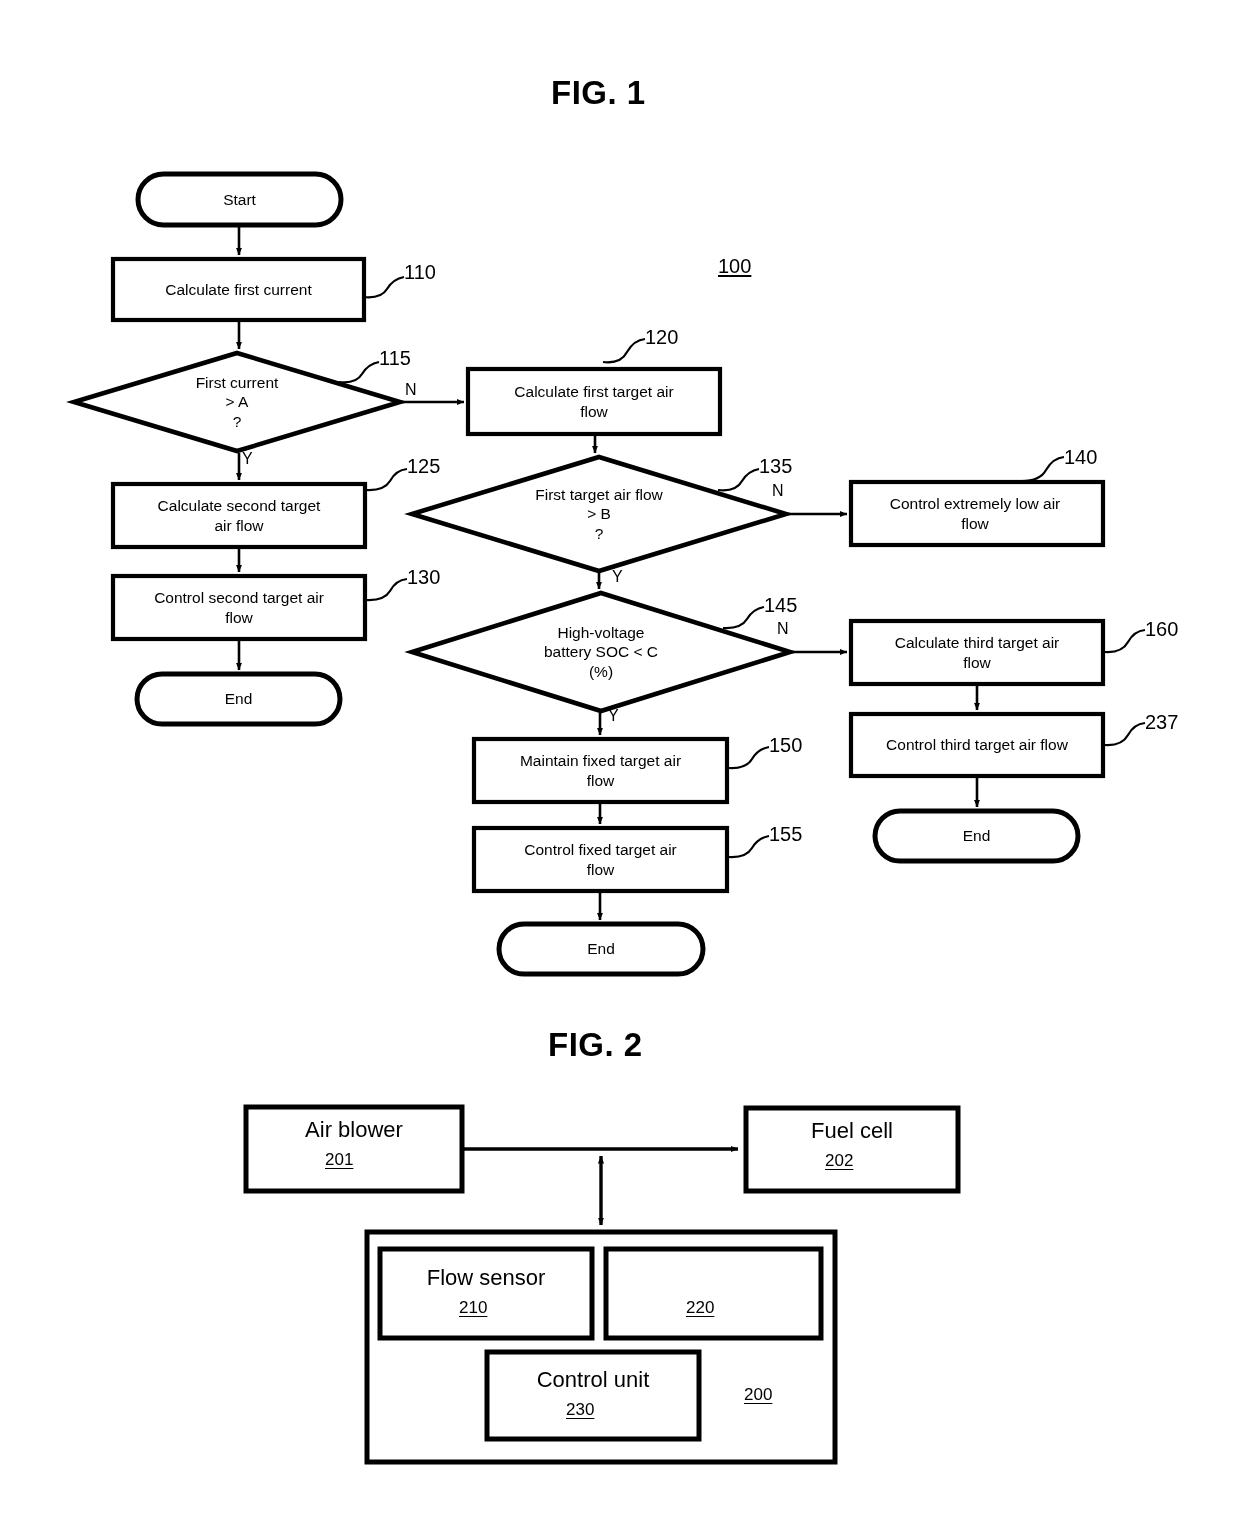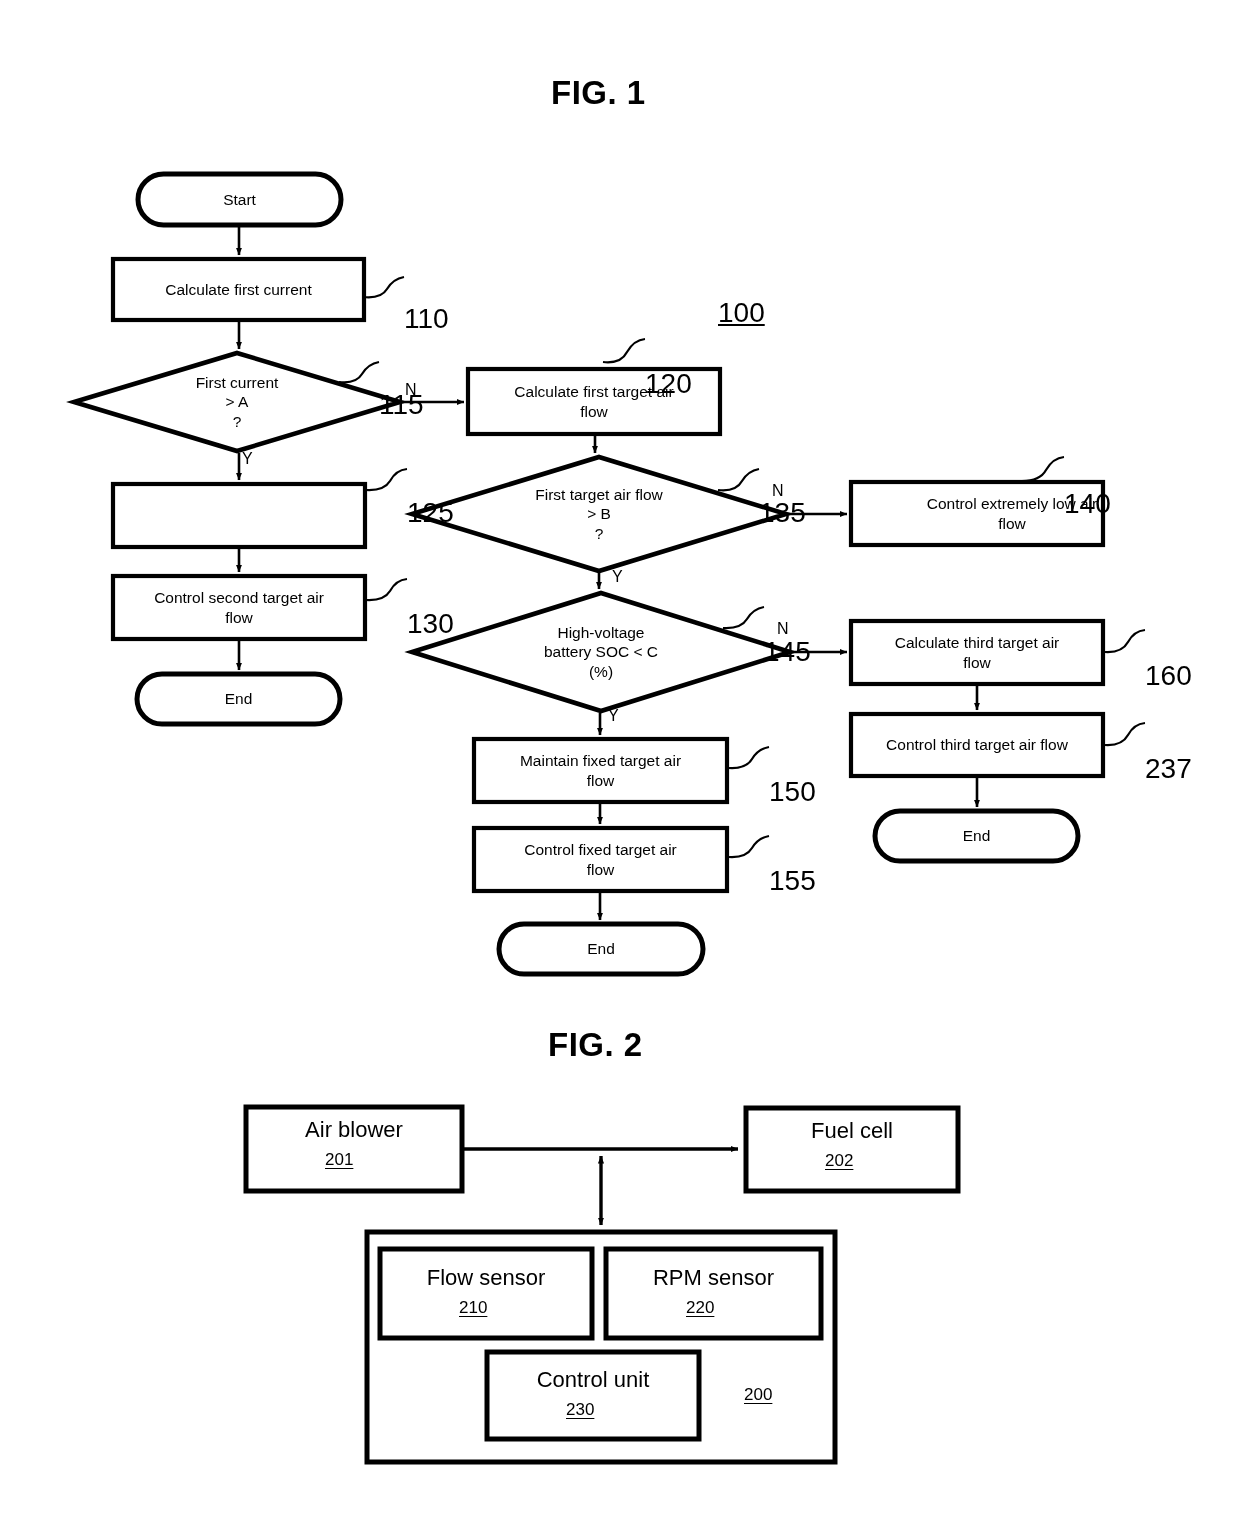--- a/index.html
+++ b/index.html
@@ -44,23 +44,22 @@
     line-height: 1.25;
     pointer-events: none;
     white-space: pre-line;
   }
   .node-label.big {
     font-size: 22px;
     line-height: 1.3;
   }
   .ref-num {
     position: absolute;
-    font-size: 28px;
-    white-space: nowrap;
-    margin-top: 42px;
+    font-size: 20px;
+    white-space: nowrap;
   }
   .ref-num.underlined {
     text-decoration: underline;
     text-underline-offset: 2px;
   }
   .branch-letter {
     position: absolute;
     font-size: 16px;
     white-space: nowrap;
   }
@@ -171,27 +170,29 @@
 
   <div class="ref-num underlined" style="left:718px; top:255px;">100</div>
 
   <div class="node-label" style="left:138px; top:174px; width:203px; height:51px;">Start</div>
   <div class="node-label" style="left:113px; top:259px; width:251px; height:61px;">Calculate first current</div>
   <div class="node-label" style="left:137px; top:364px; width:200px; height:76px;">First current
 &gt; A
 ?</div>
   <div class="node-label" style="left:468px; top:369px; width:252px; height:65px;">Calculate first target air
 flow</div>
+  <div class="node-label" style="left:113px; top:484px; width:252px; height:63px;">Calculate second target
+air flow</div>
   <div class="node-label" style="left:113px; top:576px; width:252px; height:63px;">Control second target air
 flow</div>
   <div class="node-label" style="left:137px; top:674px; width:203px; height:50px;">End</div>
   <div class="node-label" style="left:489px; top:476px; width:220px; height:76px;">First target air flow
 &gt; B
 ?</div>
-  <div class="node-label" style="left:886px; top:482px; width:252px; height:63px;">Control extremely low air
+  <div class="node-label" style="left:849px; top:482px; width:252px; height:63px;">Control extremely low air
 flow</div>
   <div class="node-label" style="left:491px; top:613px; width:220px; height:78px;">High-voltage
 battery SOC &lt; C
 (%)</div>
   <div class="node-label" style="left:851px; top:621px; width:252px; height:63px;">Calculate third target air
 flow</div>
   <div class="node-label" style="left:474px; top:739px; width:253px; height:63px;">Maintain fixed target air
 flow</div>
   <div class="node-label" style="left:851px; top:714px; width:252px; height:62px;text-align:center;">Control third target air flow</div>
   <div class="node-label" style="left:474px; top:828px; width:253px; height:63px;">Control fixed target air
@@ -223,21 +224,20 @@
 
   <div class="node-label big" style="left:246px; top:1112px; width:216px; height:36px;">Air blower</div>
   <div class="fig2-num" style="left:325px; top:1150px;">201</div>
 
   <div class="node-label big" style="left:746px; top:1113px; width:212px; height:36px;">Fuel cell</div>
   <div class="fig2-num" style="left:825px; top:1151px;">202</div>
 
   <div class="node-label big" style="left:380px; top:1260px; width:212px; height:36px;">Flow sensor</div>
   <div class="fig2-num" style="left:459px; top:1298px;">210</div>
 
-  <div class="node-label big" style="left:606px; top:1260px; width:215px; height:36px;">RPM sensor</div>
   <div class="fig2-num" style="left:686px; top:1298px;">220</div>
 
   <div class="node-label big" style="left:487px; top:1362px; width:212px; height:36px;">Control unit</div>
   <div class="fig2-num" style="left:566px; top:1400px;">230</div>
 
   <div class="fig2-num" style="left:744px; top:1385px;">200</div>
 
 </div>
 
 </body></html>

